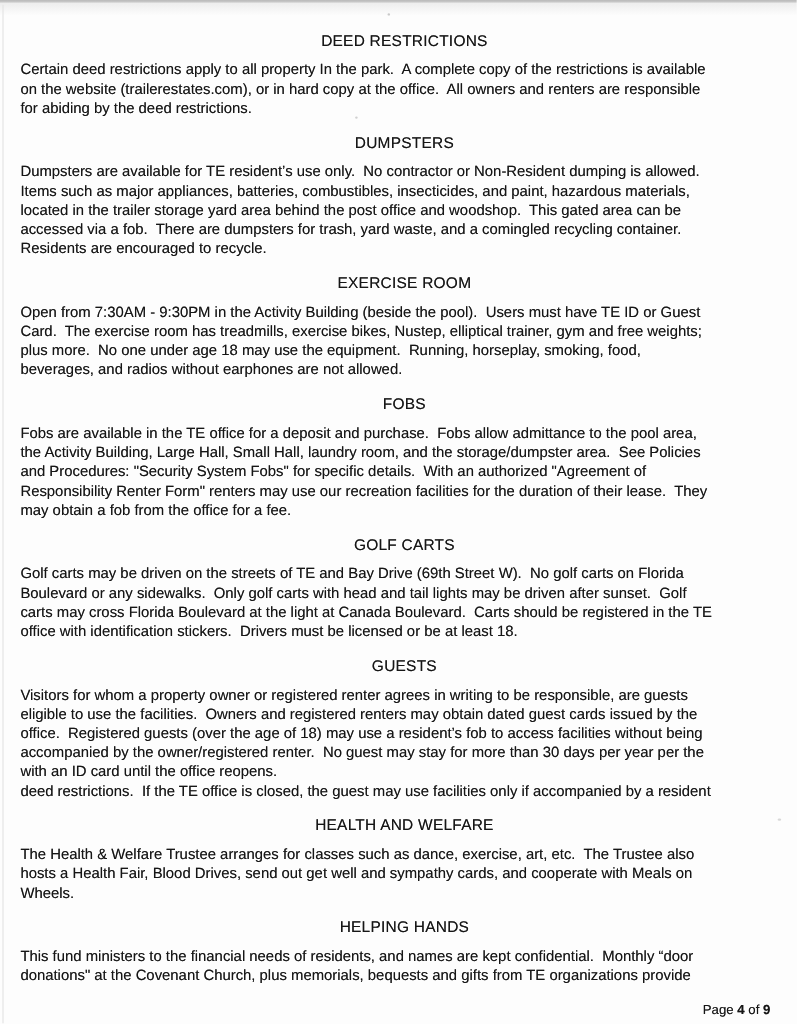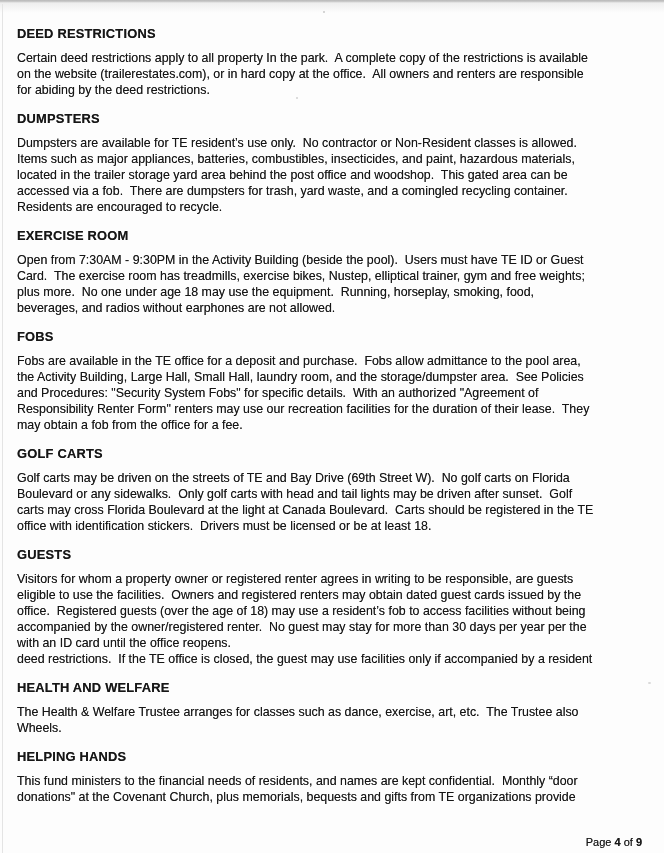--- a/index.html
+++ b/index.html
@@ -28,23 +28,24 @@
   }
   .speck{position:absolute;border-radius:50%;background:#b3b3b3;}
   .speck.s1{left:323px;top:11px;width:2px;height:2px;opacity:.7;}
   .speck.s2{left:296px;top:97px;width:2px;height:2px;opacity:.6;}
   .speck.s3{left:648px;top:682px;width:3px;height:2px;opacity:.5;}
   .content{
     position:absolute;left:17px;top:26px;width:640px;
   }
   .section{display:block;}
   .heading{
-    font-size:12.9px;font-weight:700;letter-spacing:.2px;
+    font-size:12.9px;font-weight:400;letter-spacing:.2px;
     line-height:16px;margin:0 0 8px 0;
     text-shadow:0 0 .5px rgba(0,0,0,.6);
+    text-align:center;
   }
   .para{margin:0 0 13px 0;padding:0;}
   .line{
     font-size:12.4px;line-height:16px;white-space:pre;
     text-shadow:0 0 .45px rgba(0,0,0,.55);
   }
   .footer{
     position:absolute;top:834px;right:22px;
     font-size:11px;line-height:16px;
     text-shadow:0 0 .45px rgba(0,0,0,.55);
@@ -67,21 +68,21 @@
     <div class="para">
         <div class="line">Certain deed restrictions apply to all property In the park.  A complete copy of the restrictions is available</div>
         <div class="line">on the website (trailerestates.com), or in hard copy at the office.  All owners and renters are responsible</div>
         <div class="line">for abiding by the deed restrictions.</div>
       </div>
   </section>
 
   <section class="section">
     <h2 class="heading">DUMPSTERS</h2>
     <div class="para">
-        <div class="line">Dumpsters are available for TE resident’s use only.  No contractor or Non-Resident classes is allowed.</div>
+        <div class="line">Dumpsters are available for TE resident’s use only.  No contractor or Non-Resident dumping is allowed.</div>
         <div class="line">Items such as major appliances, batteries, combustibles, insecticides, and paint, hazardous materials,</div>
         <div class="line">located in the trailer storage yard area behind the post office and woodshop.  This gated area can be</div>
         <div class="line">accessed via a fob.  There are dumpsters for trash, yard waste, and a comingled recycling container.</div>
         <div class="line">Residents are encouraged to recycle.</div>
       </div>
   </section>
 
   <section class="section">
     <h2 class="heading">EXERCISE ROOM</h2>
     <div class="para">
@@ -122,20 +123,21 @@
         <div class="line">accompanied by the owner/registered renter.  No guest may stay for more than 30 days per year per the</div>
         <div class="line">with an ID card until the office reopens.</div>
         <div class="line">deed restrictions.  If the TE office is closed, the guest may use facilities only if accompanied by a resident</div>
       </div>
   </section>
 
   <section class="section">
     <h2 class="heading">HEALTH AND WELFARE</h2>
     <div class="para">
         <div class="line">The Health &amp; Welfare Trustee arranges for classes such as dance, exercise, art, etc.  The Trustee also</div>
+        <div class="line">hosts a Health Fair, Blood Drives, send out get well and sympathy cards, and cooperate with Meals on</div>
         <div class="line">Wheels.</div>
       </div>
   </section>
 
   <section class="section">
     <h2 class="heading">HELPING HANDS</h2>
     <div class="para">
         <div class="line">This fund ministers to the financial needs of residents, and names are kept confidential.  Monthly “door</div>
         <div class="line">donations" at the Covenant Church, plus memorials, bequests and gifts from TE organizations provide</div>
       </div>

